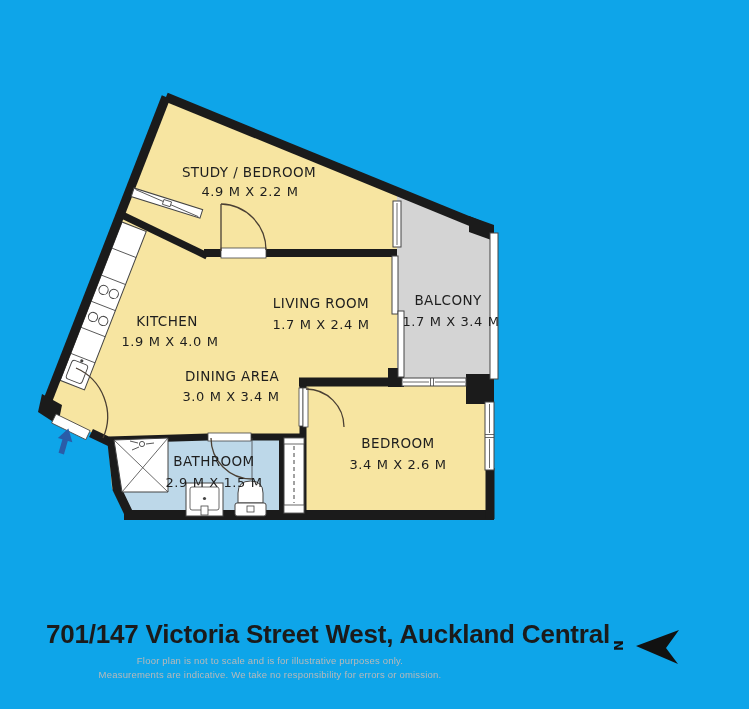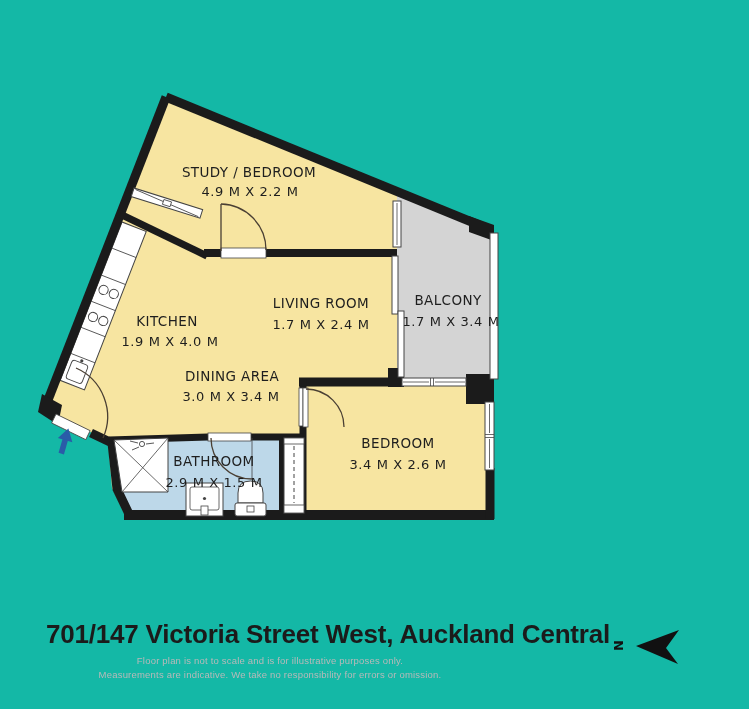--- a/index.html
+++ b/index.html
@@ -1,16 +1,16 @@
 <!DOCTYPE html>
 <html><head>
 <meta charset="utf-8">
 <style>
   html,body{margin:0;padding:0;background:#ffffff;}
-  .page{position:relative;width:749px;height:709px;background:#14b8a6;overflow:hidden;
+  .page{position:relative;width:749px;height:709px;background:#0ea5e9;overflow:hidden;
         font-family:"DejaVu Sans",sans-serif;}
   svg{display:block;}
   .room-label{font-family:"DejaVu Sans",sans-serif;font-size:13.5px;fill:#1e1e1e;letter-spacing:.4px;}
   .room-dims{font-family:"DejaVu Sans",sans-serif;font-size:13px;fill:#1e1e1e;letter-spacing:.6px;}
   .address{font-family:"Liberation Sans",sans-serif;font-size:26px;font-weight:bold;fill:#1b1b1b;letter-spacing:-.2px;}
   .disclaimer{font-family:"Liberation Sans",sans-serif;font-size:9.5px;fill:#b9b9b9;letter-spacing:.2px;}
   .north-n{font-family:"DejaVu Sans",sans-serif;font-size:13px;font-weight:bold;fill:#111;}
   .wall{stroke:#1b1b1b;fill:none;}
   .thin{stroke:#444;fill:#fff;}
   .door{stroke:#4a3f33;fill:none;stroke-width:1.3;}

